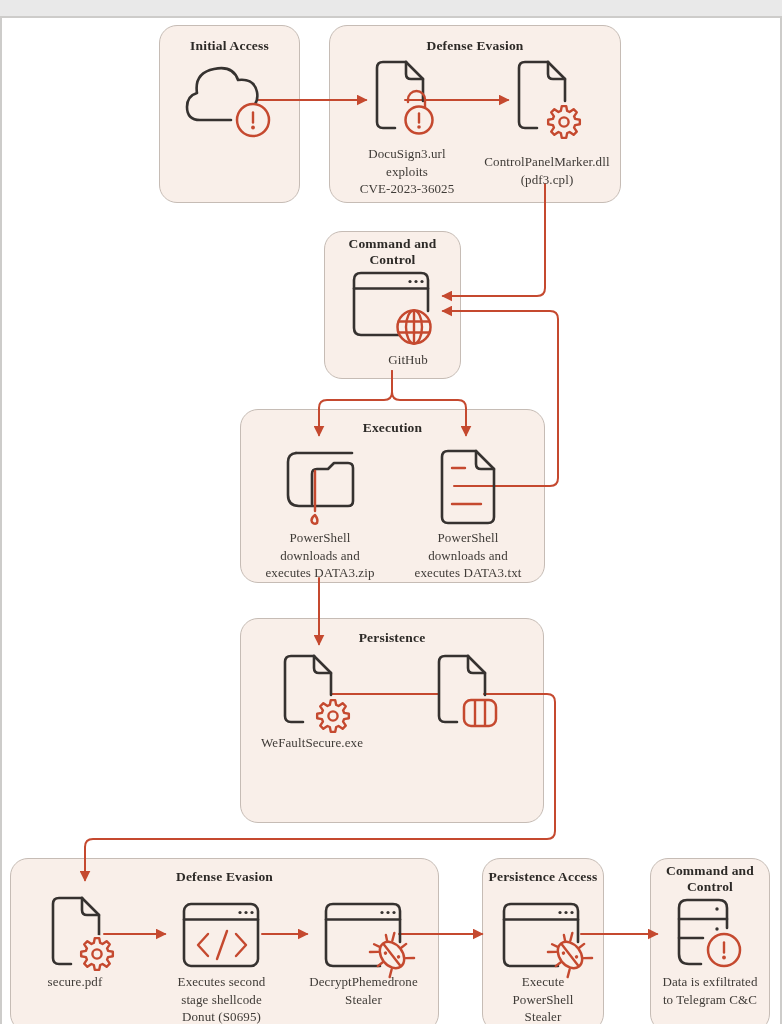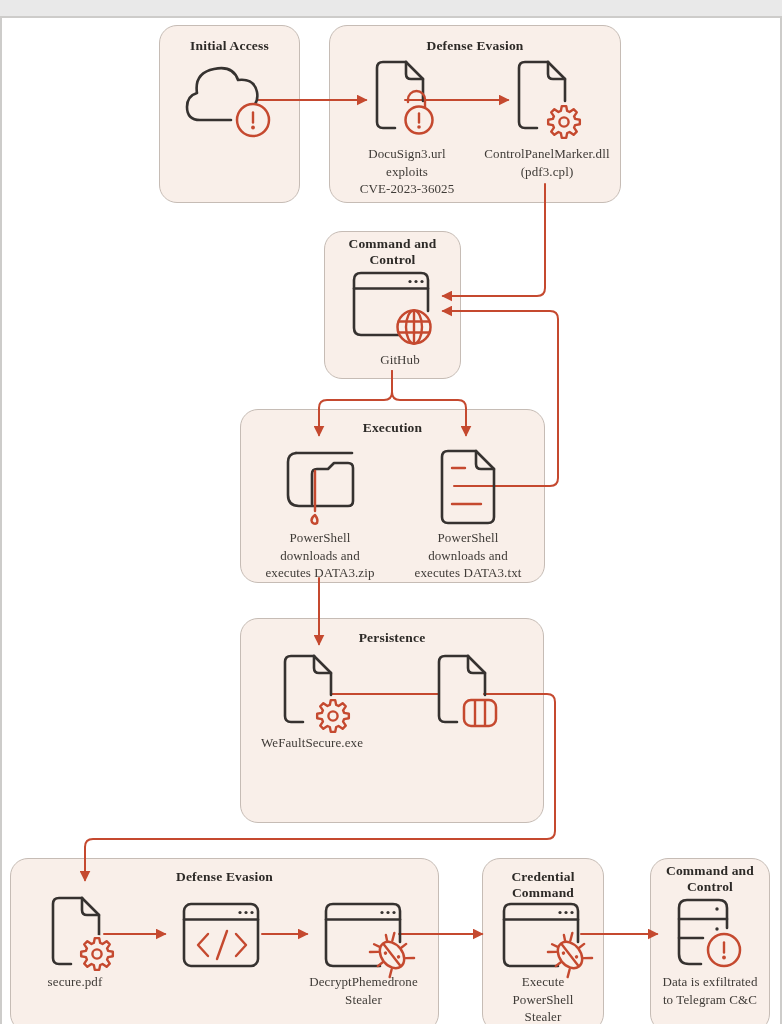--- a/index.html
+++ b/index.html
@@ -236,38 +236,41 @@
       <use href="#sym-excl"></use>
     </svg>
 
   <div class="title" style="left:157px;top:20px;width:141px;">Initial Access</div>
   <div class="title" style="left:327px;top:20px;width:292px;">Defense Evasion</div>
   <div class="title" style="left:322px;top:218px;width:137px;">Command and
 Control</div>
   <div class="title" style="left:238px;top:612px;width:304px;">Persistence</div>
   <div class="title" style="left:238px;top:402px;width:305px;">Execution</div>
   <div class="title" style="left:8px;top:851px;width:429px;">Defense Evasion</div>
-  <div class="title" style="left:480px;top:851px;width:122px;">Credential Command</div>
+  <div class="title" style="left:480px;top:851px;width:122px;">Persistence Access</div>
   <div class="title" style="left:648px;top:845px;width:120px;">Command and
 Control</div>
 
   <div class="lbl" style="left:330px;top:127px;width:150px;">DocuSign3.url
 exploits
 CVE-2023-36025</div>
-  <div class="lbl" style="left:458px;top:127px;width:174px;">ControlPanelMarker.dll
+  <div class="lbl" style="left:458px;top:135px;width:174px;">ControlPanelMarker.dll
 (pdf3.cpl)</div>
-  <div class="lbl" style="left:348px;top:333px;width:100px;">GitHub</div>
+  <div class="lbl" style="left:356px;top:333px;width:100px;">GitHub</div>
   <div class="lbl" style="left:236px;top:511px;width:164px;">PowerShell
 downloads and
 executes DATA3.zip</div>
   <div class="lbl" style="left:384px;top:511px;width:164px;">PowerShell
 downloads and
 executes DATA3.txt</div>
   <div class="lbl" style="left:228px;top:716px;width:164px;">WeFaultSecure.exe</div>
   <div class="lbl" style="left:12px;top:955px;width:122px;">secure.pdf</div>
+  <div class="lbl" style="left:147px;top:955px;width:145px;">Executes second
+stage shellcode
+Donut (S0695)</div>
   <div class="lbl" style="left:279px;top:955px;width:165px;">DecryptPhemedrone
 Stealer</div>
   <div class="lbl" style="left:481px;top:955px;width:120px;">Execute
 PowerShell
 Stealer</div>
   <div class="lbl" style="left:646px;top:955px;width:124px;">Data is exfiltrated
 to Telegram C&amp;C</div>
 
 </div>
 

